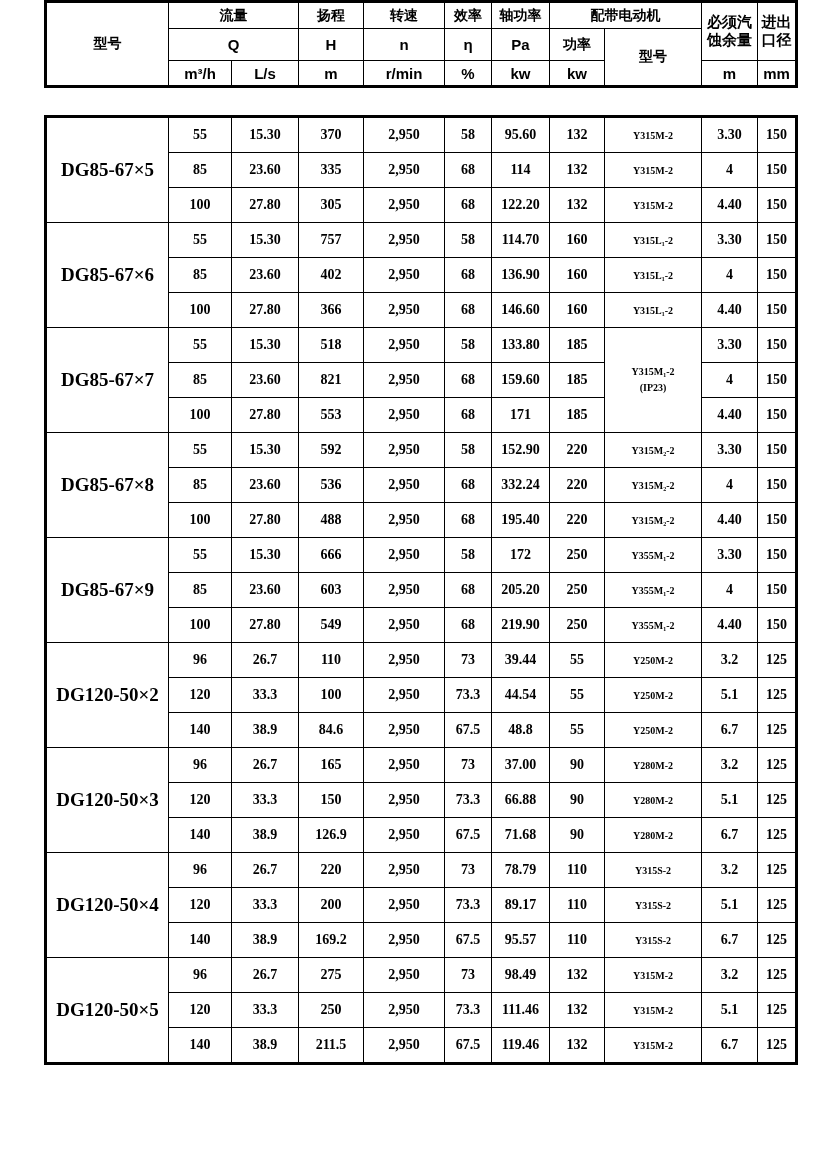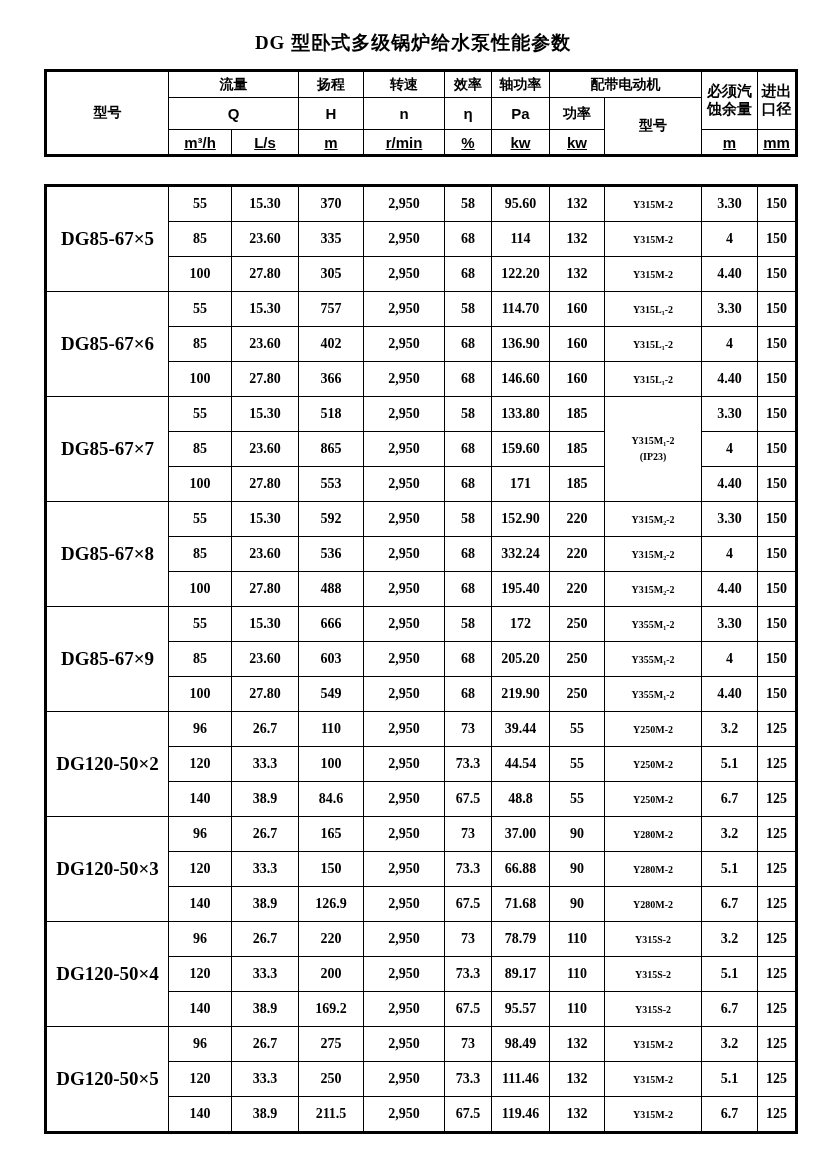--- a/index.html
+++ b/index.html
@@ -10,35 +10,34 @@
   table.tbl{border-collapse:collapse;table-layout:fixed;width:751px;margin-left:44px;
             border:3px solid #000;}
   .tbl td{border:1px solid #000;text-align:center;vertical-align:middle;
           padding:0;overflow:hidden;white-space:nowrap;}
   
   .header-tbl td{font-weight:bold;}
   .header-tbl .cjk{font-size:14px;font-family:"Liberation Sans",sans-serif;}
   .header-tbl .latin{font-size:15px;font-family:"Liberation Sans",sans-serif;}
   .header-tbl tr.r1 td{height:25px;}
   .header-tbl tr.r2 td{height:31px;}
-  .header-tbl tr.r3 td{height:24px;text-decoration:underline;}
+  .header-tbl tr.r3 td{height:24px;}
   .twoline div{line-height:1.15;font-size:15px;font-family:Liberation Serif, serif;}
   
   .body-tbl{margin-top:27px;}
   .body-tbl td{height:34px;font-family:"Liberation Serif",serif;font-weight:bold;font-size:14px;}
   .body-tbl td.model{font-size:19px;}
   .body-tbl td.motor{font-size:10px;}
   .body-tbl td.motor div{line-height:1.6;}
 </style>
 </head>
 <body>
 
 <div class="page">
 
-  <h1 class="title">DG 型卧式多级锅炉给水泵性能参数</h1>
 
   <table class="tbl header-tbl">
     <colgroup>
       <col style="width:123px">
         <col style="width:63px">
         <col style="width:67px">
       <col style="width:65px">
         <col style="width:81px">
         <col style="width:47px">
       <col style="width:58px">
@@ -193,21 +192,21 @@
           <td class="motor" rowspan="3">
             <div>Y315M₁-2</div>
             <div>(IP23)</div>
           </td>
           <td>3.30</td>
           <td>150</td>
         </tr>
         <tr>
           <td>85</td>
           <td>23.60</td>
-          <td>865</td>
+          <td>821</td>
           <td>2,950</td>
           <td>68</td>
           <td>159.60</td>
           <td>185</td>
           <td>4</td>
           <td>150</td>
         </tr>
         <tr>
           <td>100</td>
           <td>27.80</td>

